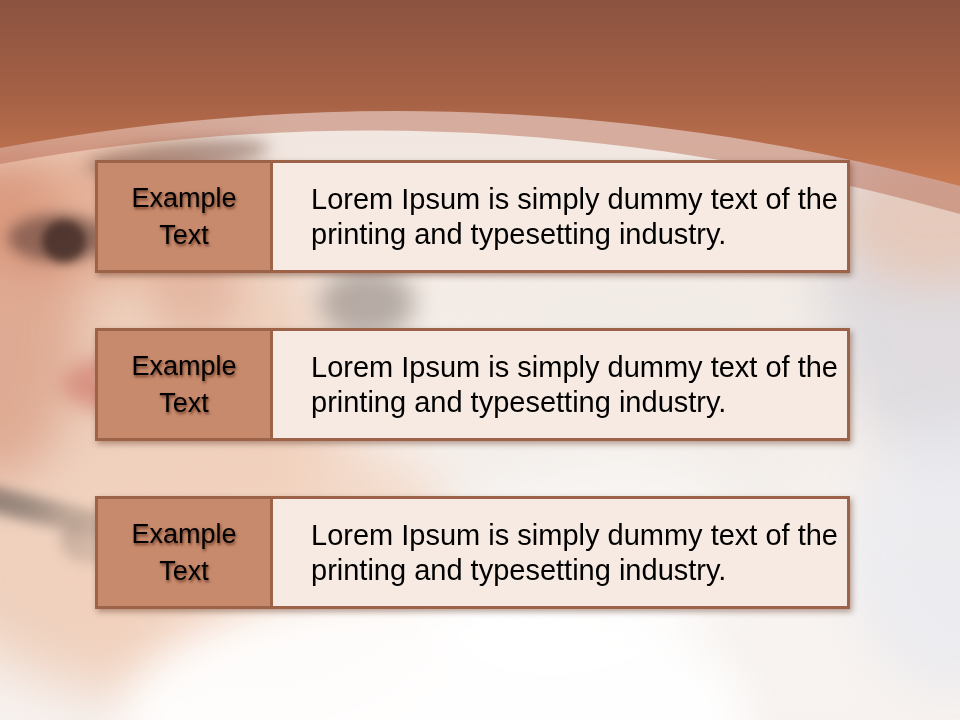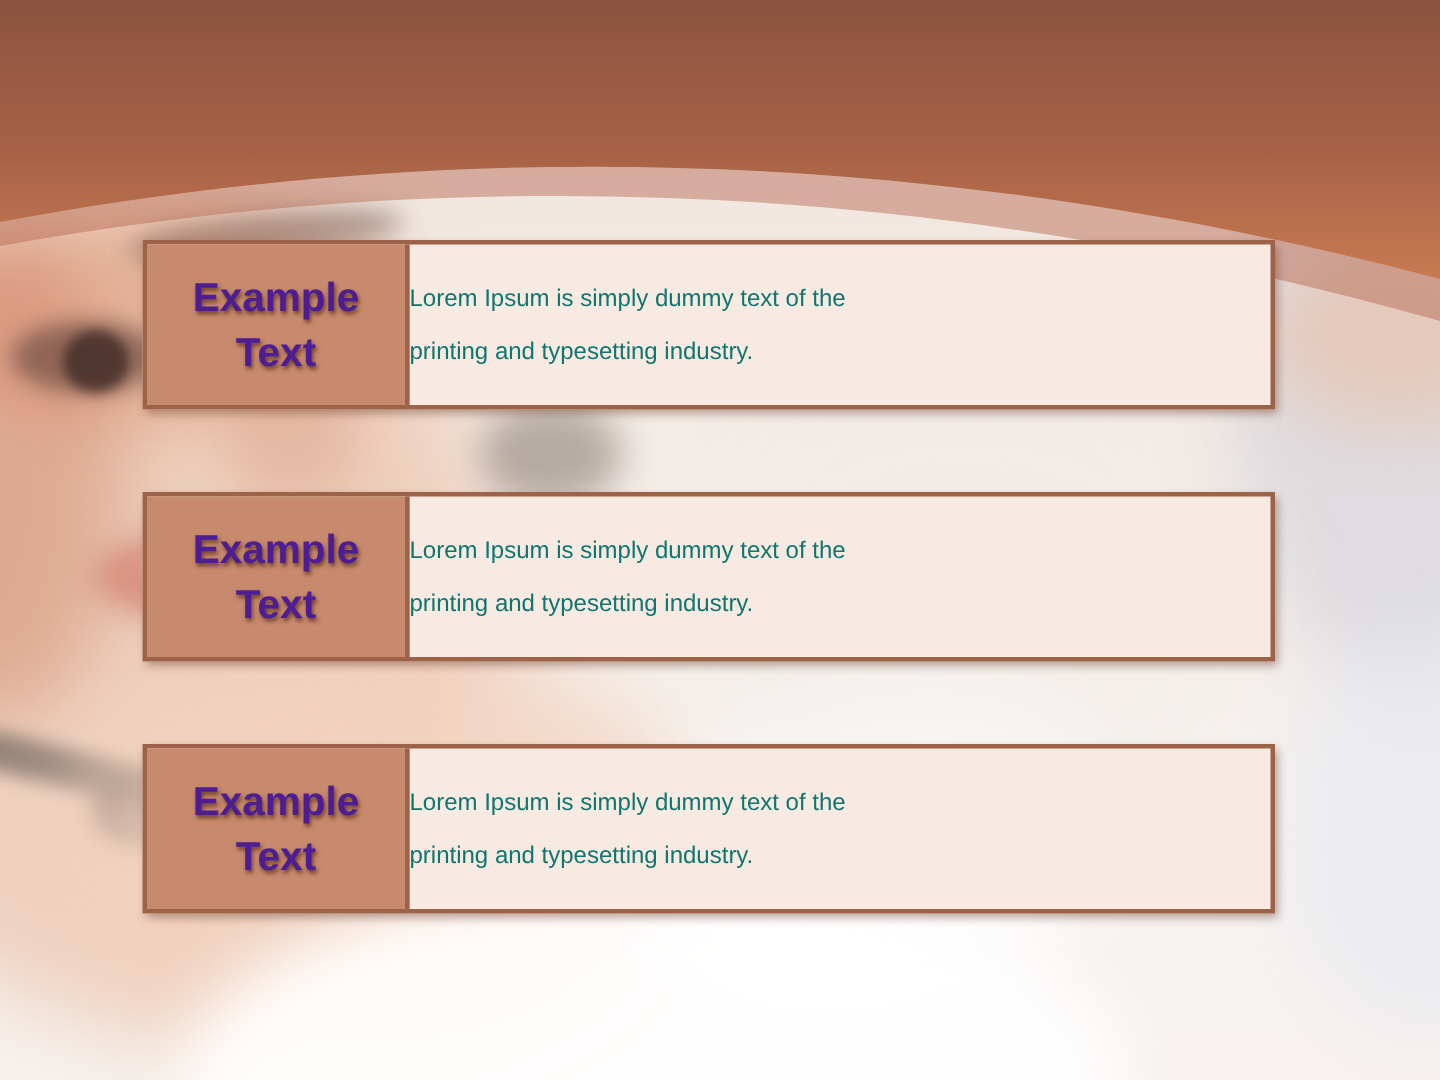--- a/index.html
+++ b/index.html
@@ -44,27 +44,27 @@
   .blocks{position:absolute;left:95px;top:160px;width:755px;}
   .block{
     box-sizing:border-box;display:flex;height:113px;margin-bottom:55px;
     border:3px solid #9d6349;background:#f7eae2;
     box-shadow:2px 3px 6px rgba(100,55,38,.45);
   }
   .block-label{
     box-sizing:border-box;width:175px;flex:0 0 175px;
     border-right:3px solid #9d6349;background:#c88a6c;
     display:flex;flex-direction:column;align-items:center;justify-content:center;
-    color:#4c1d95;font-weight:700;font-size:27px;line-height:37px;
+    color:#000000;font-weight:400;font-size:27px;line-height:37px;
     text-shadow:1px 2px 3px rgba(92,46,29,.85);
   }
   .block-body{
     flex:1;display:flex;flex-direction:column;justify-content:center;
-    padding-right:10px;
-    color:#0f766e;font-size:16px;line-height:35px;
+    padding-left:38px;padding-right:10px;
+    color:#000000;font-size:29px;line-height:35px;
   }
   .block-body div{white-space:nowrap;}
 </style>
 </head>
 <body>
 
 <div class="slide">
 
   <div class="photo">
     <div class="b b-face"></div>

